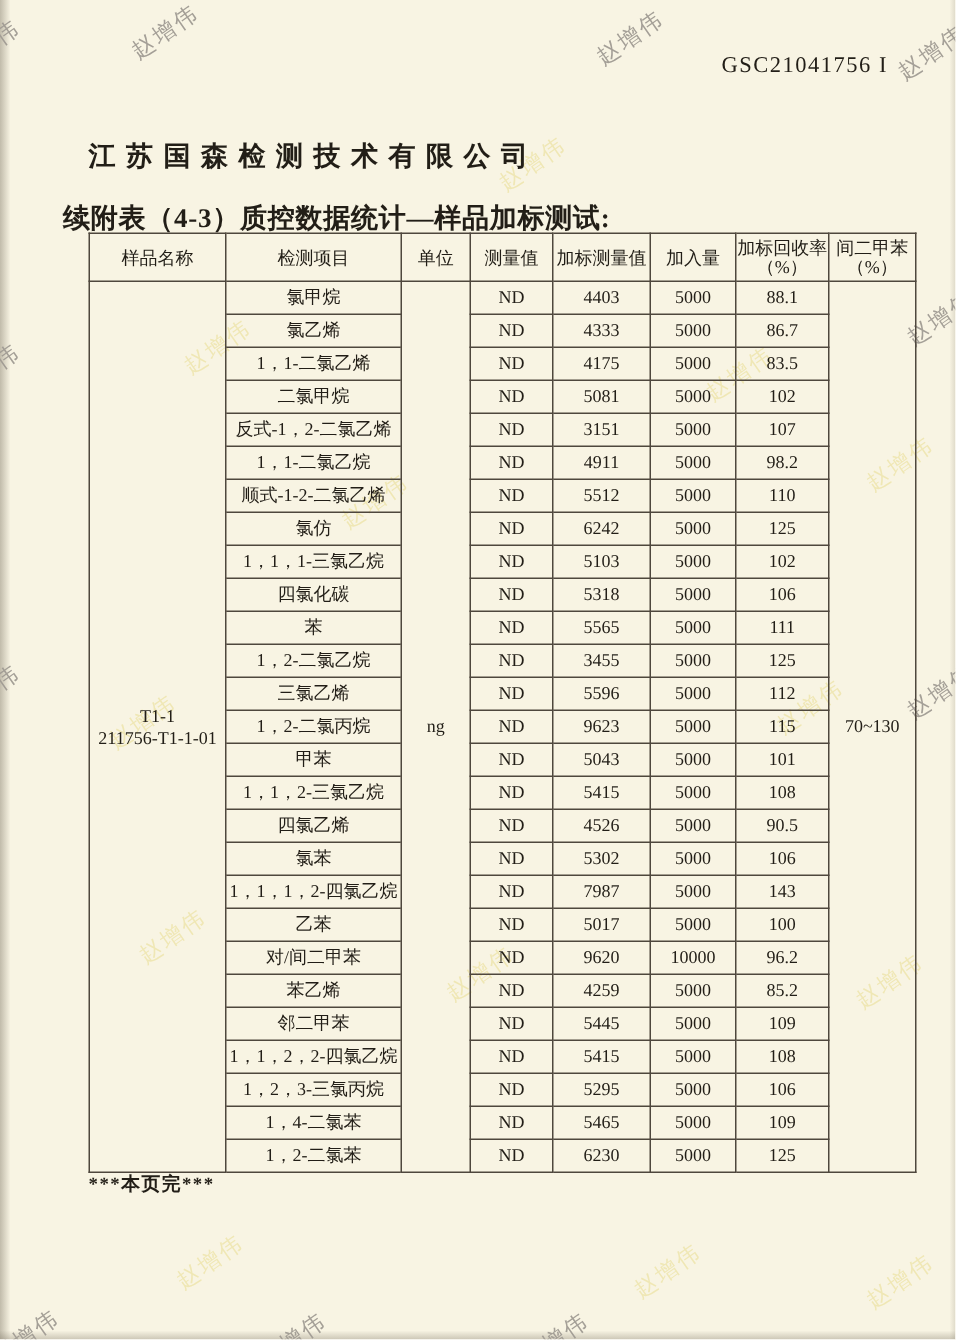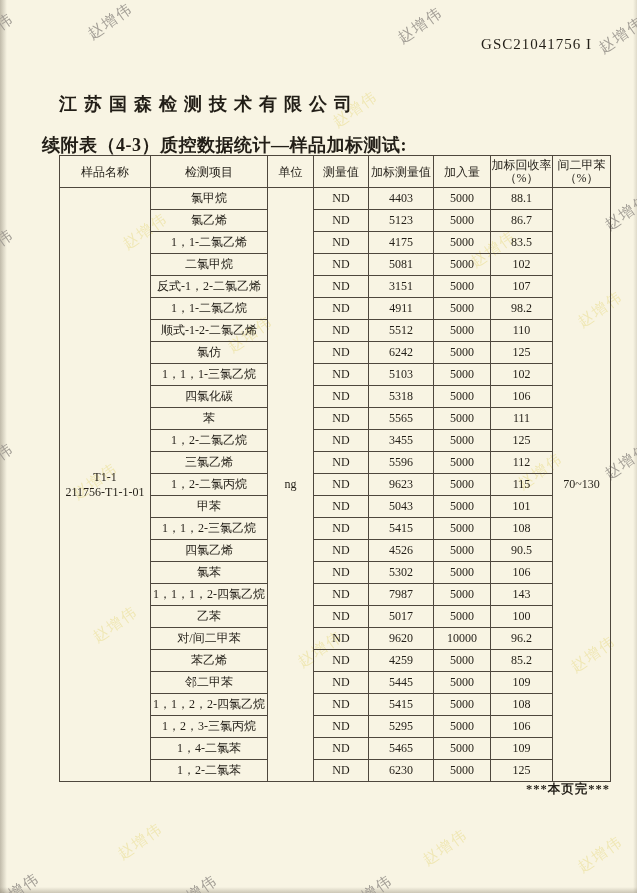--- a/index.html
+++ b/index.html
@@ -57,21 +57,21 @@
     text-align:center; vertical-align:middle;
     padding:0; font-size:12px; font-weight:normal;
     overflow:hidden; white-space:nowrap;
   }
   .qc-table thead th { height:31px; line-height:14px; }
   .qc-table thead .hsub { display:block; line-height:13px; }
   .qc-table tbody td { height:21px; line-height:21px; }
   .sample-cell div { line-height:15px; }
   .footer-note {
     position:absolute; top:781px; left:59px; width:551px;
-    text-align:right; font-size:12.5px; font-weight:bold; letter-spacing:1px;
+    text-align:left; font-size:12.5px; font-weight:bold; letter-spacing:1px;
   }
 </style>
 </head>
 <body>
 
 <div class="page">
 
   <div class="edge-left"></div>
   <div class="edge-bottom"></div>
   <div class="edge-right"></div>
@@ -140,21 +140,21 @@
           <td rowspan="27">ng</td>
           <td>ND</td>
           <td>4403</td>
           <td>5000</td>
           <td>88.1</td>
           <td rowspan="27">70~130</td>
         </tr>
         <tr>
           <td>氯乙烯</td>
           <td>ND</td>
-          <td>5123</td>
+          <td>4333</td>
           <td>5000</td>
           <td>86.7</td>
         </tr>
         <tr>
           <td>1，1-二氯乙烯</td>
           <td>ND</td>
           <td>4175</td>
           <td>5000</td>
           <td>83.5</td>
         </tr>

